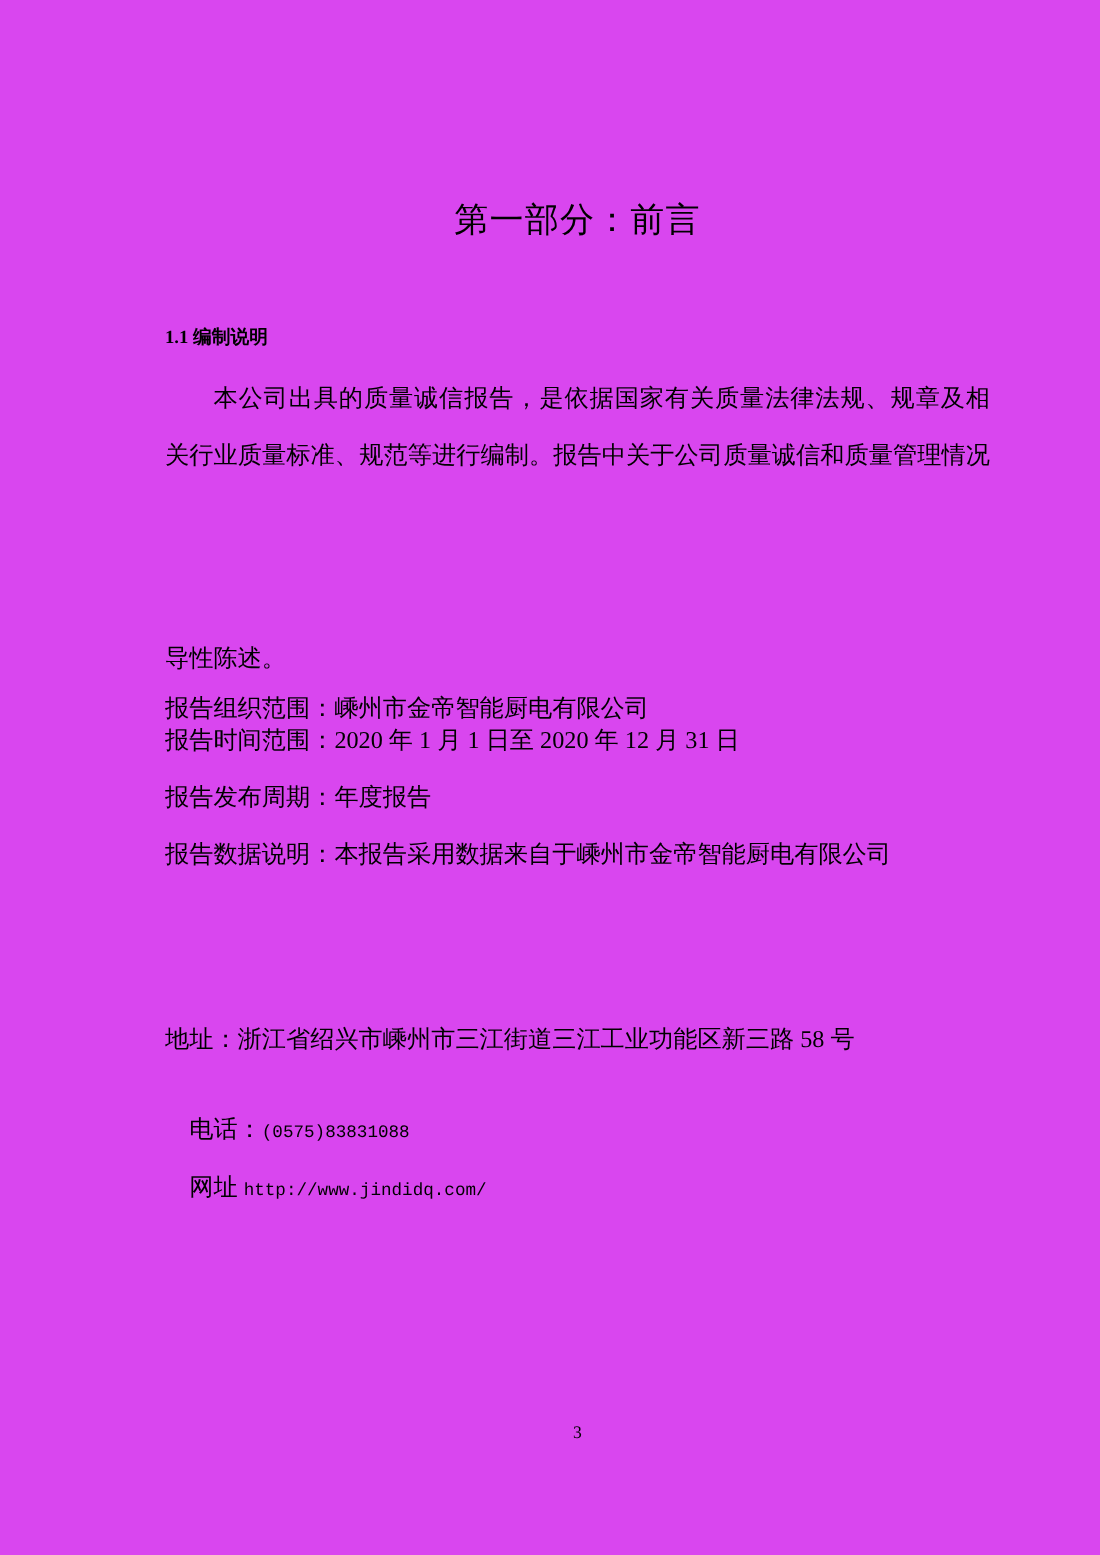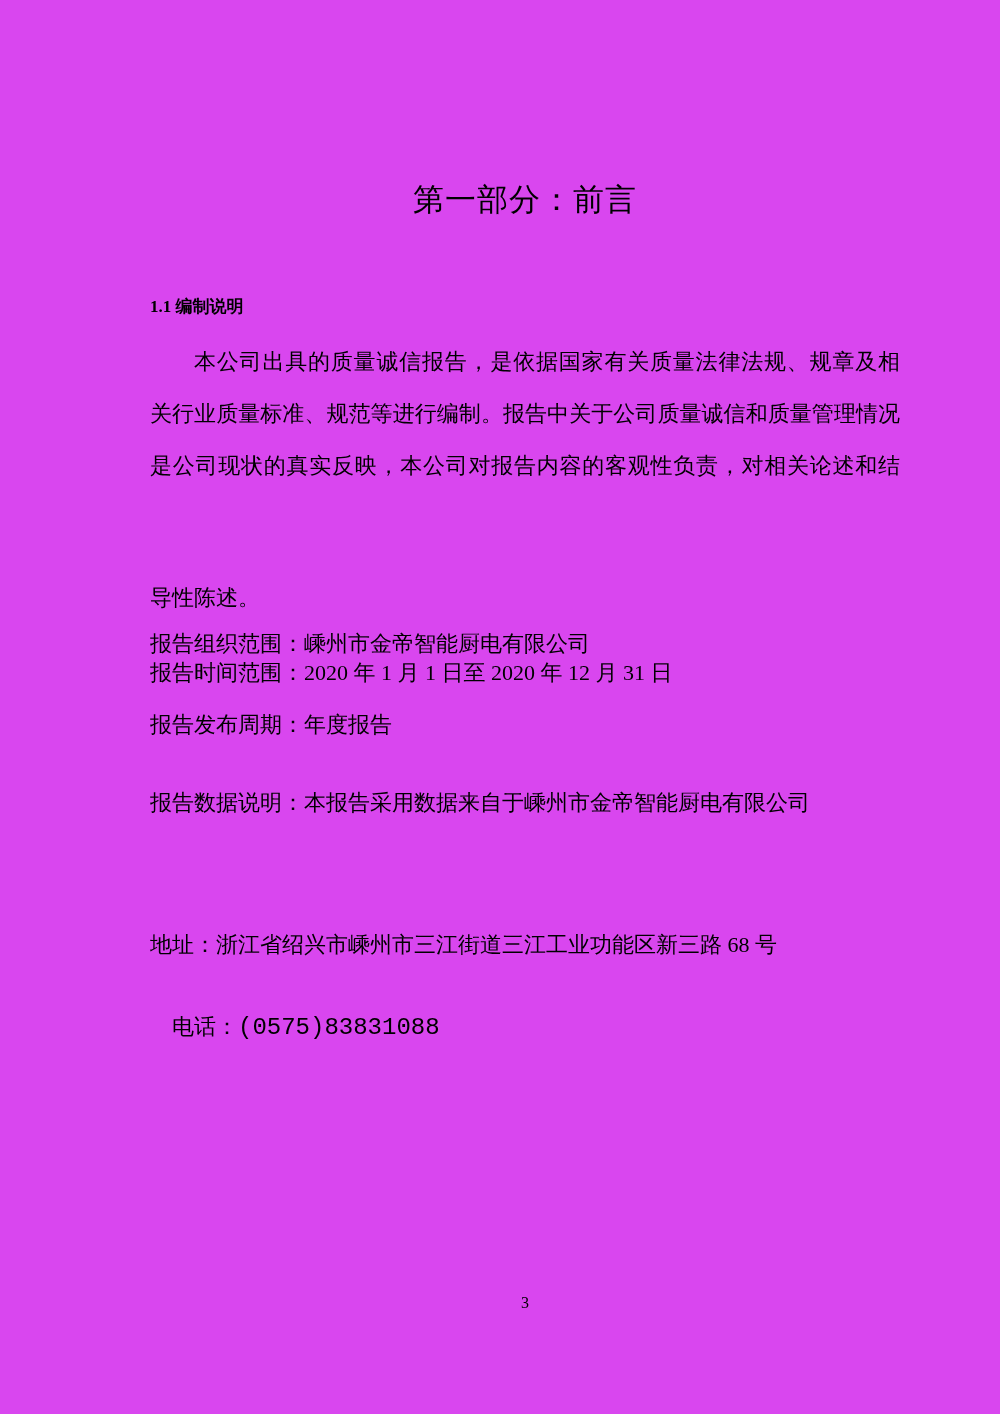--- a/index.html
+++ b/index.html
@@ -43,68 +43,70 @@
   }
   .justify-full {
     text-align: justify;
     text-align-last: justify;
   }
   .indent-2 {
     text-indent: 44px;
   }
   .latin-mono {
     font-family: "Liberation Mono", "DejaVu Sans Mono", monospace;
-    font-size: 24px;
+    font-size: 16px;
   }
   .page-number {
     position: absolute;
     left: 150px;
     width: 750px;
     top: 1292px;
     text-align: center;
     font-size: 16px;
     line-height: 22px;
   }
   
   .p-line-0 { top: 347px; }
   .p-line-1 { top: 399px; }
   .p-line-2 { top: 451px; }
   .p-line-3 { top: 503px; }
   .p-line-4 { top: 583px; }
   .i-line-0 { top: 629px; }
   .i-line-1 { top: 658px; }
   .i-line-2 { top: 710px; }
-  .i-line-3 { top: 788px; }
+  .i-line-3 { top: 762px; }
   .i-line-4 { top: 815px; }
   .i-line-5 { top: 868px; }
   .c-line-0 { top: 930px; }
   .c-line-1 { top: 982px; }
   .c-line-2 { top: 1034px; }
 </style>
 </head>
 <body>
 
 <div class="page">
 
   <div class="doc-title">第一部分：前言</div>
 
   <div class="section-heading">1.1 编制说明</div>
 
   <div class="content-line p-line-0 justify-full indent-2">本公司出具的质量诚信报告，是依据国家有关质量法律法规、规章及相</div>
   <div class="content-line p-line-1 justify-full">关行业质量标准、规范等进行编制。报告中关于公司质量诚信和质量管理情况</div>
-  <div class="content-line p-line-2 justify-full">是公司现状的真实反映，本公司对报告内容的客观性负责，对相关论述和结</div>
   <div class="content-line p-line-4">导性陈述。</div>
 
   <div class="content-line i-line-0">报告组织范围：嵊州市金帝智能厨电有限公司</div>
   <div class="content-line i-line-1">报告时间范围：2020 年 1 月 1 日至 2020 年 12 月 31 日</div>
   <div class="content-line i-line-2">报告发布周期：年度报告</div>
   <div class="content-line i-line-3">报告数据说明：本报告采用数据来自于嵊州市金帝智能厨电有限公司</div>
 
-  <div class="content-line c-line-0">地址：浙江省绍兴市嵊州市三江街道三江工业功能区新三路 68 号</div>
+  <div class="content-line c-line-0">地址：浙江省绍兴市嵊州市三江街道三江工业功能区新三路 58 号</div>
 
   <div class="content-line c-line-1">
     <span>电话：</span><span class="latin-mono">(0575)83831088</span>
   </div>
 
+  <div class="content-line c-line-2">
+    <span>网址 </span><span class="latin-mono">http://www.jindidq.com/</span>
+  </div>
 
   <div class="page-number">3</div>
 
 </div>
 
 </body></html>

